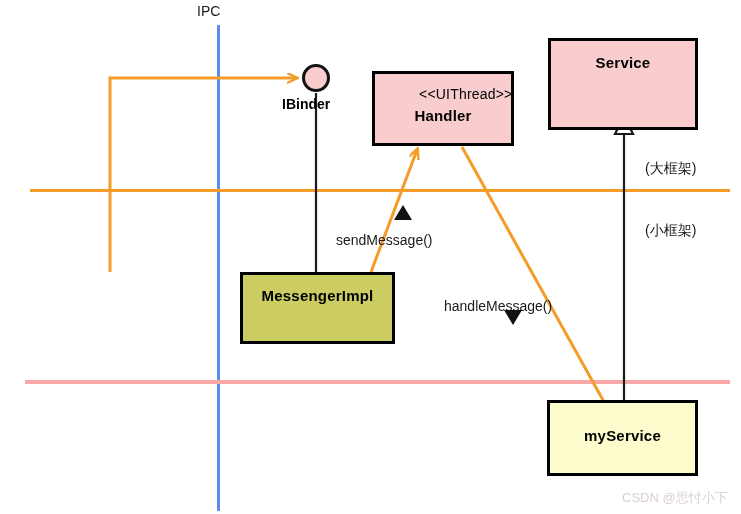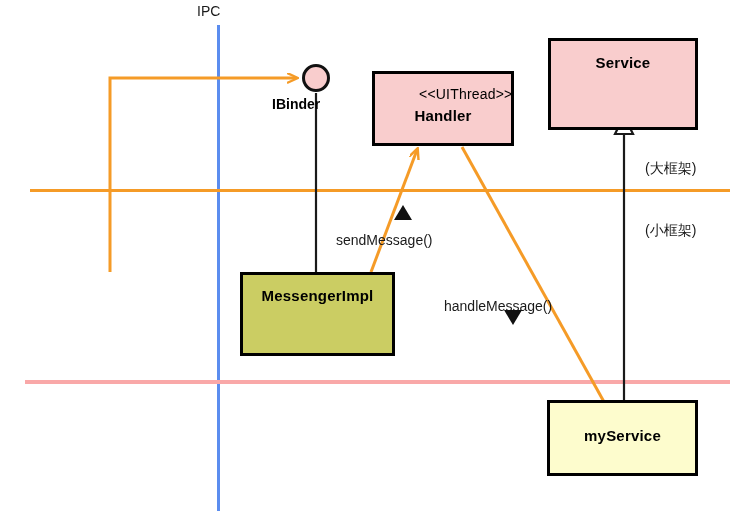--- a/index.html
+++ b/index.html
@@ -153,40 +153,41 @@
 
   <div class="hline pinkline" style="left:25px; top:380px; width:705px; height:4px;"></div>
 
   <div class="label-plain" style="left:197px; top:3px;">IPC</div>
 
   <div class="label-cjk" style="left:645px; top:160px;">(大框架)</div>
 
   <div class="label-cjk" style="left:645px; top:222px;">(小框架)</div>
 
   <div class="ibinder-circle" style="left:302px; top:64px;"></div>
-  <div class="label-bold" style="left:272px; top:96px;">IBinder</div>
+  <div class="label-bold" style="left:282px; top:96px;">IBinder</div>
 
   <div class="uml-box pink-fill" style="left:372px; top:71px; width:142px; height:75px; padding-top:12px;">
     <span class="box-stereotype">&lt;&lt;UIThread&gt;&gt;</span>
     <span class="box-title" style="margin-top:5px;">Handler</span>
   </div>
 
   <div class="uml-box pink-fill" style="left:548px; top:38px; width:150px; height:92px; padding-top:13px;">
     <span class="box-title">Service</span>
   </div>
 
 
-  <div class="uml-box olive-fill" style="left:240px; top:272px; width:155px; height:84px; padding-top:12px;">
+  <div class="uml-box olive-fill" style="left:240px; top:272px; width:155px; height:72px; padding-top:12px;">
     <span class="box-title">MessengerImpl</span>
   </div>
 
   <div class="uml-box yellow-fill" style="left:547px; top:400px; width:151px; height:76px; padding-top:24px;">
     <span class="box-title">myService</span>
   </div>
 
   <div class="tri-up" style="left:394px; top:205px;"></div>
   <div class="label-plain" style="left:336px; top:232px;">sendMessage()</div>
 
   <div class="label-plain" style="left:444px; top:288px;margin-top:10px;">handleMessage()</div>
   <div class="tri-down" style="left:504px; top:310px;"></div>
 
+  <div class="watermark" style="left:622px; top:489px;">CSDN @思忖小下</div>
 
 </div>
 
 </body></html>

